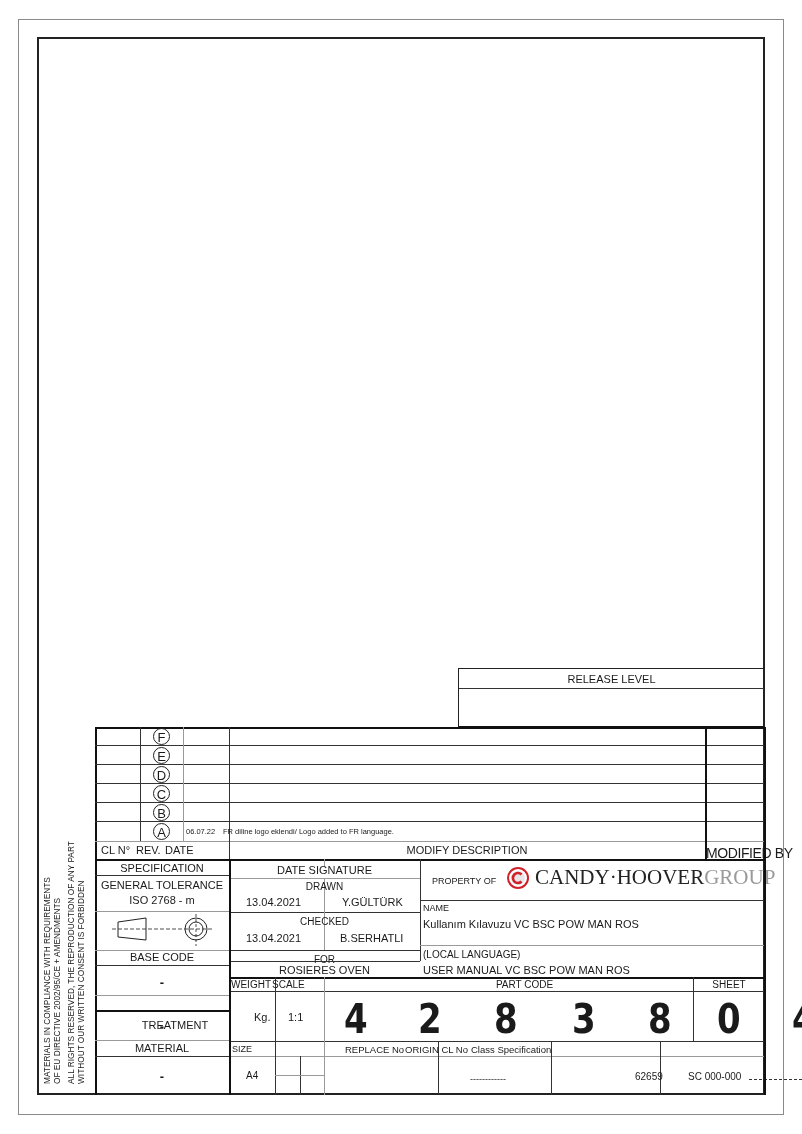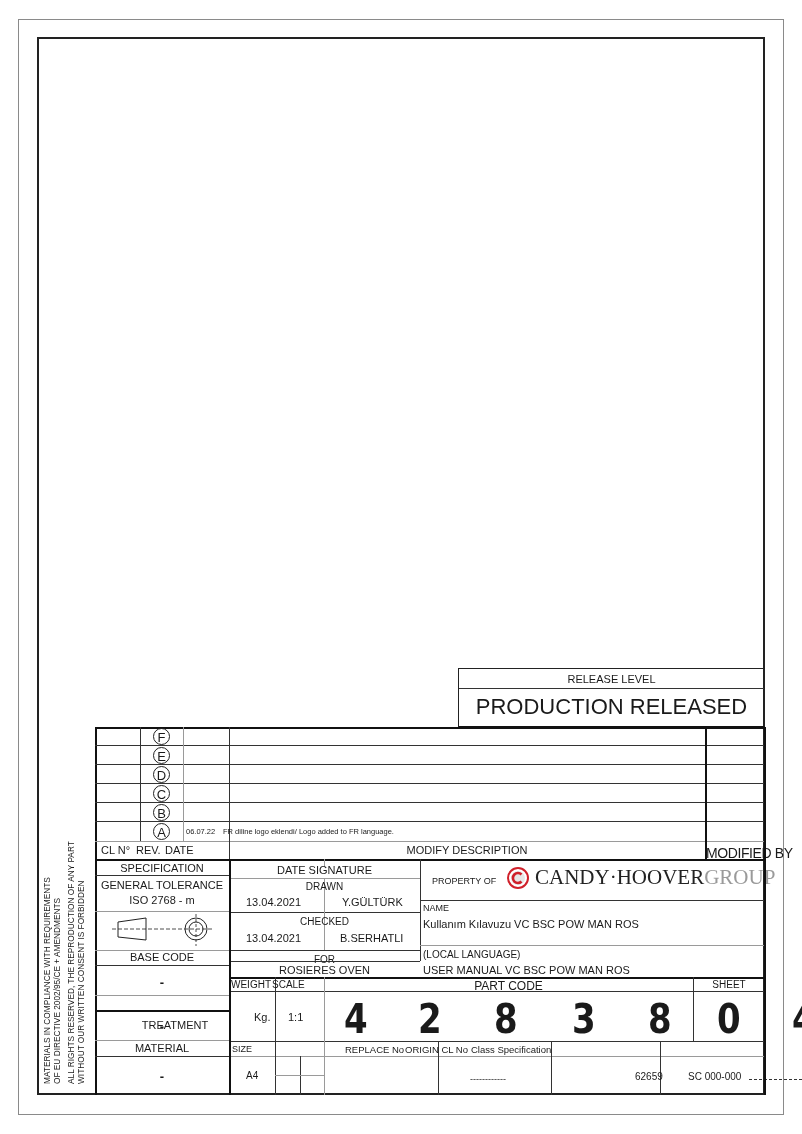--- a/index.html
+++ b/index.html
@@ -21,21 +21,20 @@
 </style>
 </head>
 <body>
 
 <div class="abs outer-frame"></div>
 <div class="abs inner-frame"></div>
 
 <div class="abs" style="left:458px; top:668px; width:307px; height:60px; border:1px solid #222; border-bottom:2px solid #111;">
   <div class="hl" style="left:0; top:19px; width:305px;"></div>
   <div class="txt c" style="left:0; top:5px; width:305px; font-size:11px;">RELEASE LEVEL</div>
-  <div class="txt c" style="left:0; top:27px; width:305px; font-size:22px;">PRODUCTION RELEASED</div>
 </div>
 
 <div class="abs" style="left:95px; top:727px; width:670px; height:368px; border:2px solid #111; border-right:none; border-bottom:none;"></div>
 
 <div class="hl" style="left:95px; top:745px; width:670px;"></div>
 <div class="hl" style="left:95px; top:764px; width:670px;"></div>
 <div class="hl" style="left:95px; top:783px; width:670px;"></div>
 <div class="hl" style="left:95px; top:802px; width:670px;"></div>
 <div class="hl" style="left:95px; top:821px; width:670px;"></div>
 <div class="hl grey" style="left:95px; top:841px; width:670px;"></div>
@@ -151,21 +150,21 @@
 <div class="vl" style="left:693px; top:977px; height:64px;"></div>
 <div class="vl" style="left:300px; top:1056px; height:39px;"></div>
 <div class="hl grey" style="left:275px; top:1075px; width:49px;"></div>
 <div class="vl" style="left:438px; top:1041px; height:54px;"></div>
 <div class="vl" style="left:551px; top:1041px; height:54px;"></div>
 <div class="vl" style="left:660px; top:1041px; height:54px;"></div>
 
 <div>
   <div class="txt" style="left:231px; top:980px; font-size:10px;">WEIGHT</div>
   <div class="txt" style="left:272px; top:980px; font-size:10px;">SCALE</div>
-  <div class="txt c" style="left:324px; top:980px; width:369px; font-size:12px;">PART CODE</div>
+  <div class="txt c" style="left:324px; top:980px; width:369px; font-size:10px;padding-left:16px;">PART CODE</div>
   <div class="txt c" style="left:693px; top:980px; width:72px; font-size:10px;">SHEET</div>
   <div class="txt" style="left:254px; top:1012px; font-size:11px;">Kg.</div>
   <div class="txt" style="left:288px; top:1012px; font-size:11px;">1:1</div>
   <div class="big-digit" style="left:342px; top:999px;">4</div>
   <div class="big-digit" style="left:416px; top:999px;">2</div>
   <div class="big-digit" style="left:492px; top:999px;">8</div>
   <div class="big-digit" style="left:570px; top:999px;">3</div>
   <div class="big-digit" style="left:646px; top:999px;">8</div>
   <div class="big-digit" style="left:715px; top:999px;">0</div>
   <div class="big-digit" style="left:790px; top:999px;">4</div>

